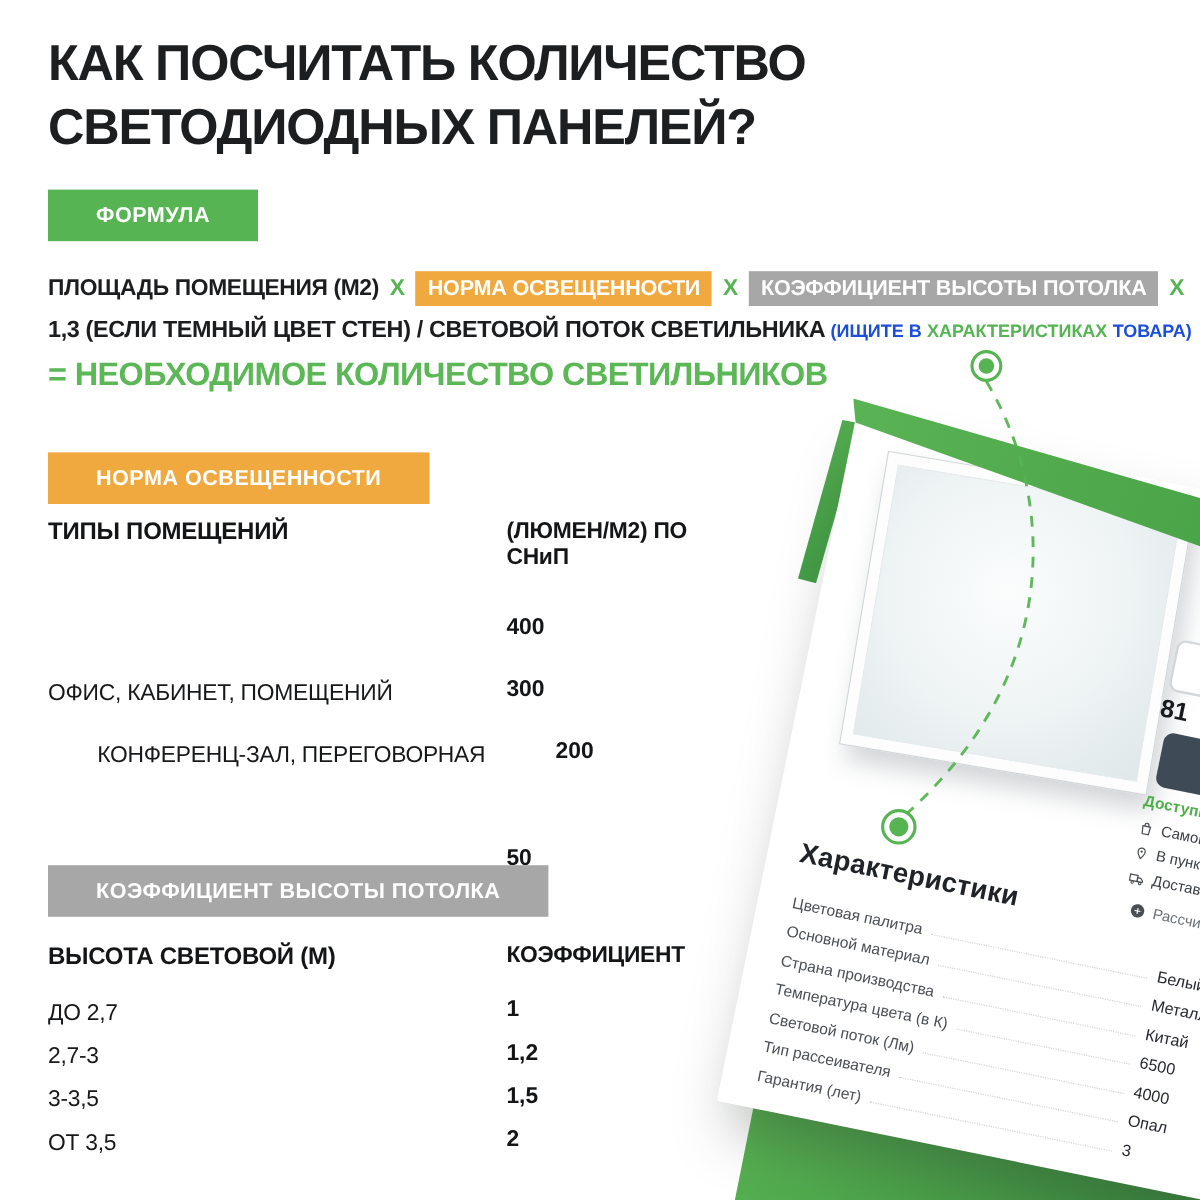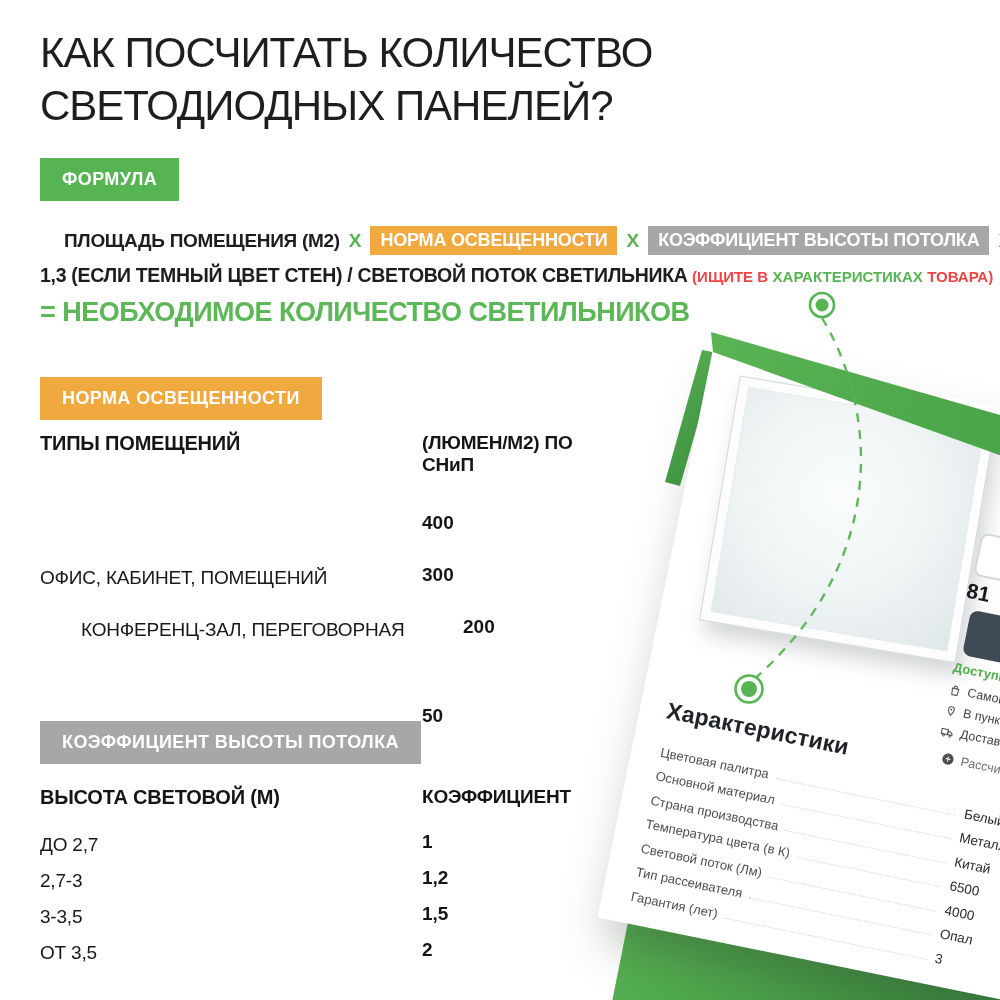--- a/index.html
+++ b/index.html
@@ -1,38 +1,38 @@
 <!DOCTYPE html>
 <html><head>
 <meta charset="utf-8">
 <style>
   html,body{margin:0;padding:0;}
   body{width:1000px;height:1000px;overflow:hidden;background:#ffffff;
        font-family:"Liberation Sans", sans-serif;position:relative;}
   .abs{position:absolute;}
 
   
-  .title{left:40px;top:26px;font-size:42px;line-height:53px;font-weight:normal;
+  .title{left:40px;top:26px;font-size:42px;line-height:53px;font-weight:bold;
          letter-spacing:-1px;color:#1d1e20;}
   .badge{position:absolute;display:inline-block;color:#fff;font-weight:bold;
-         font-size:18px;padding:11px 22px;letter-spacing:.4px;}
+         font-size:18px;padding:11px 40px;letter-spacing:.4px;}
   .badge-green{background:#57b452;left:40px;top:158px;}
   .badge-orange{background:#f0a93f;left:40px;top:377px;}
   .badge-gray{background:#a7a7a7;left:40px;top:721px;}
 
   .formula{left:40px;top:226px;width:950px;}
-  .f-line1{display:flex;align-items:center;gap:9px;white-space:nowrap;margin-left:24px;}
+  .f-line1{display:flex;align-items:center;gap:9px;white-space:nowrap;}
   .f-black{font-size:19px;font-weight:bold;color:#1c1d1f;letter-spacing:-.3px;}
   .f-x{font-size:19px;font-weight:bold;color:#57b452;}
   .chip{font-size:18px;font-weight:bold;color:#fff;padding:4px 10px;letter-spacing:-.2px;}
   .chip-orange{background:#f0a93f;}
   .chip-gray{background:#a7a7a7;}
   .f-line2{margin-top:9px;white-space:nowrap;}
   .f-line2 .main{font-size:19.5px;font-weight:bold;color:#1c1d1f;letter-spacing:-.3px;}
-  .f-note{font-size:15px;font-weight:bold;color:#ef4444;}
+  .f-note{font-size:15px;font-weight:bold;color:#1d4ed8;}
   .f-note-green{font-size:15px;font-weight:bold;color:#57b452;}
   .f-result{margin-top:10px;font-size:27px;font-weight:bold;color:#5cb757;letter-spacing:-.5px;}
 
   .tbl{left:40px;width:600px;}
   .tbl-illum{top:432px;height:280px;}
   .tbl-ceiling{top:786px;height:200px;}
   .t-head{font-size:20px;font-weight:bold;color:#141517;letter-spacing:-.2px;}
   .t-label{font-size:19px;color:#17181a;line-height:27px;letter-spacing:-.2px;white-space:pre-line;}
   .t-val{position:absolute;left:382px;font-size:19px;font-weight:bold;color:#141517;}
   .t-row{position:absolute;left:0;width:560px;}

